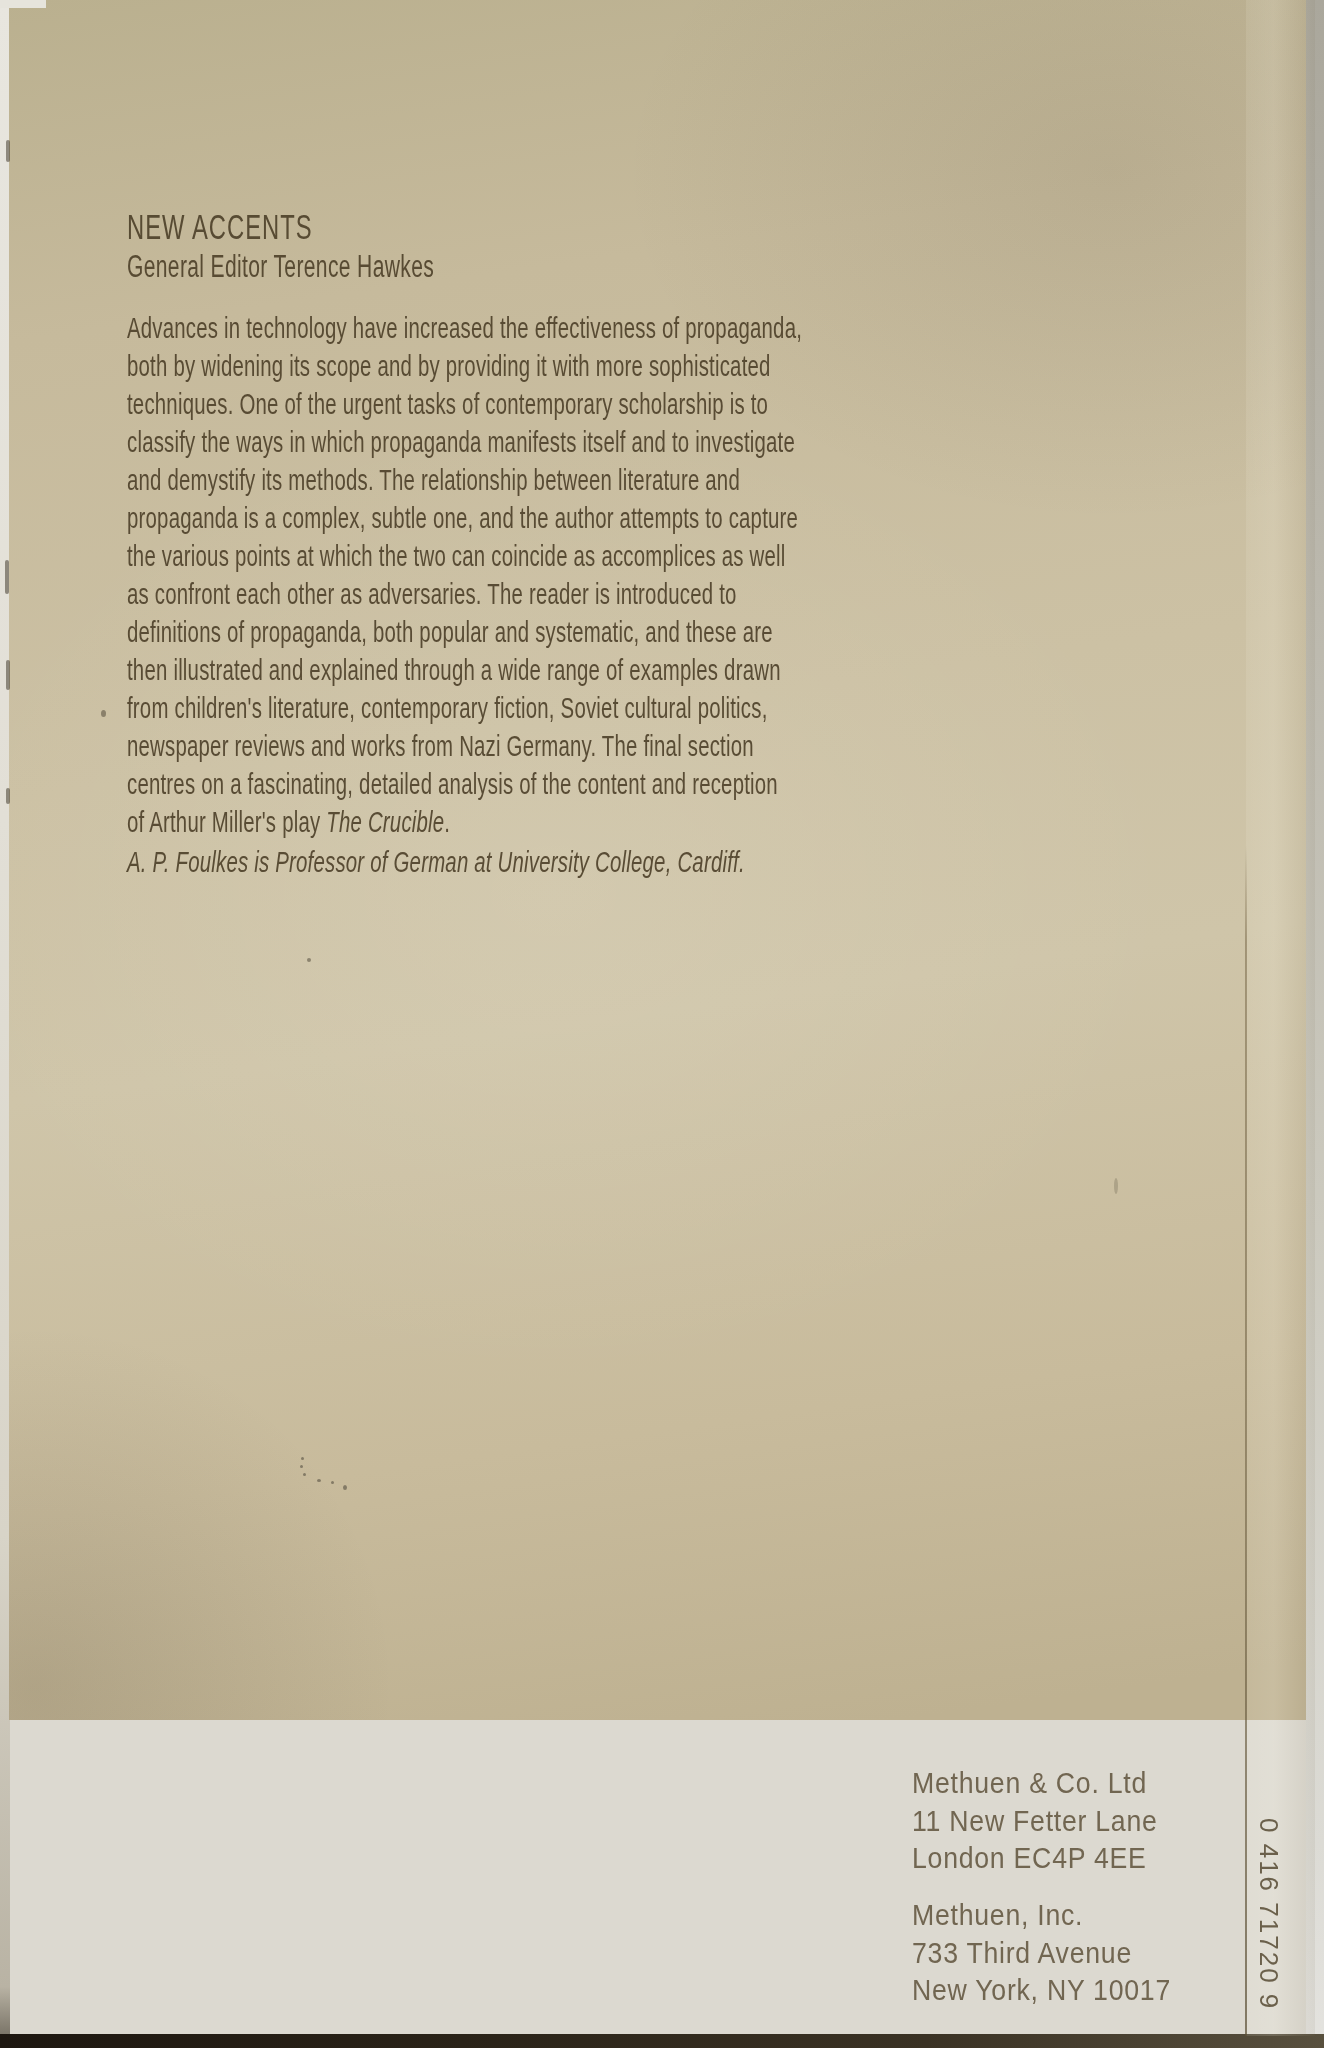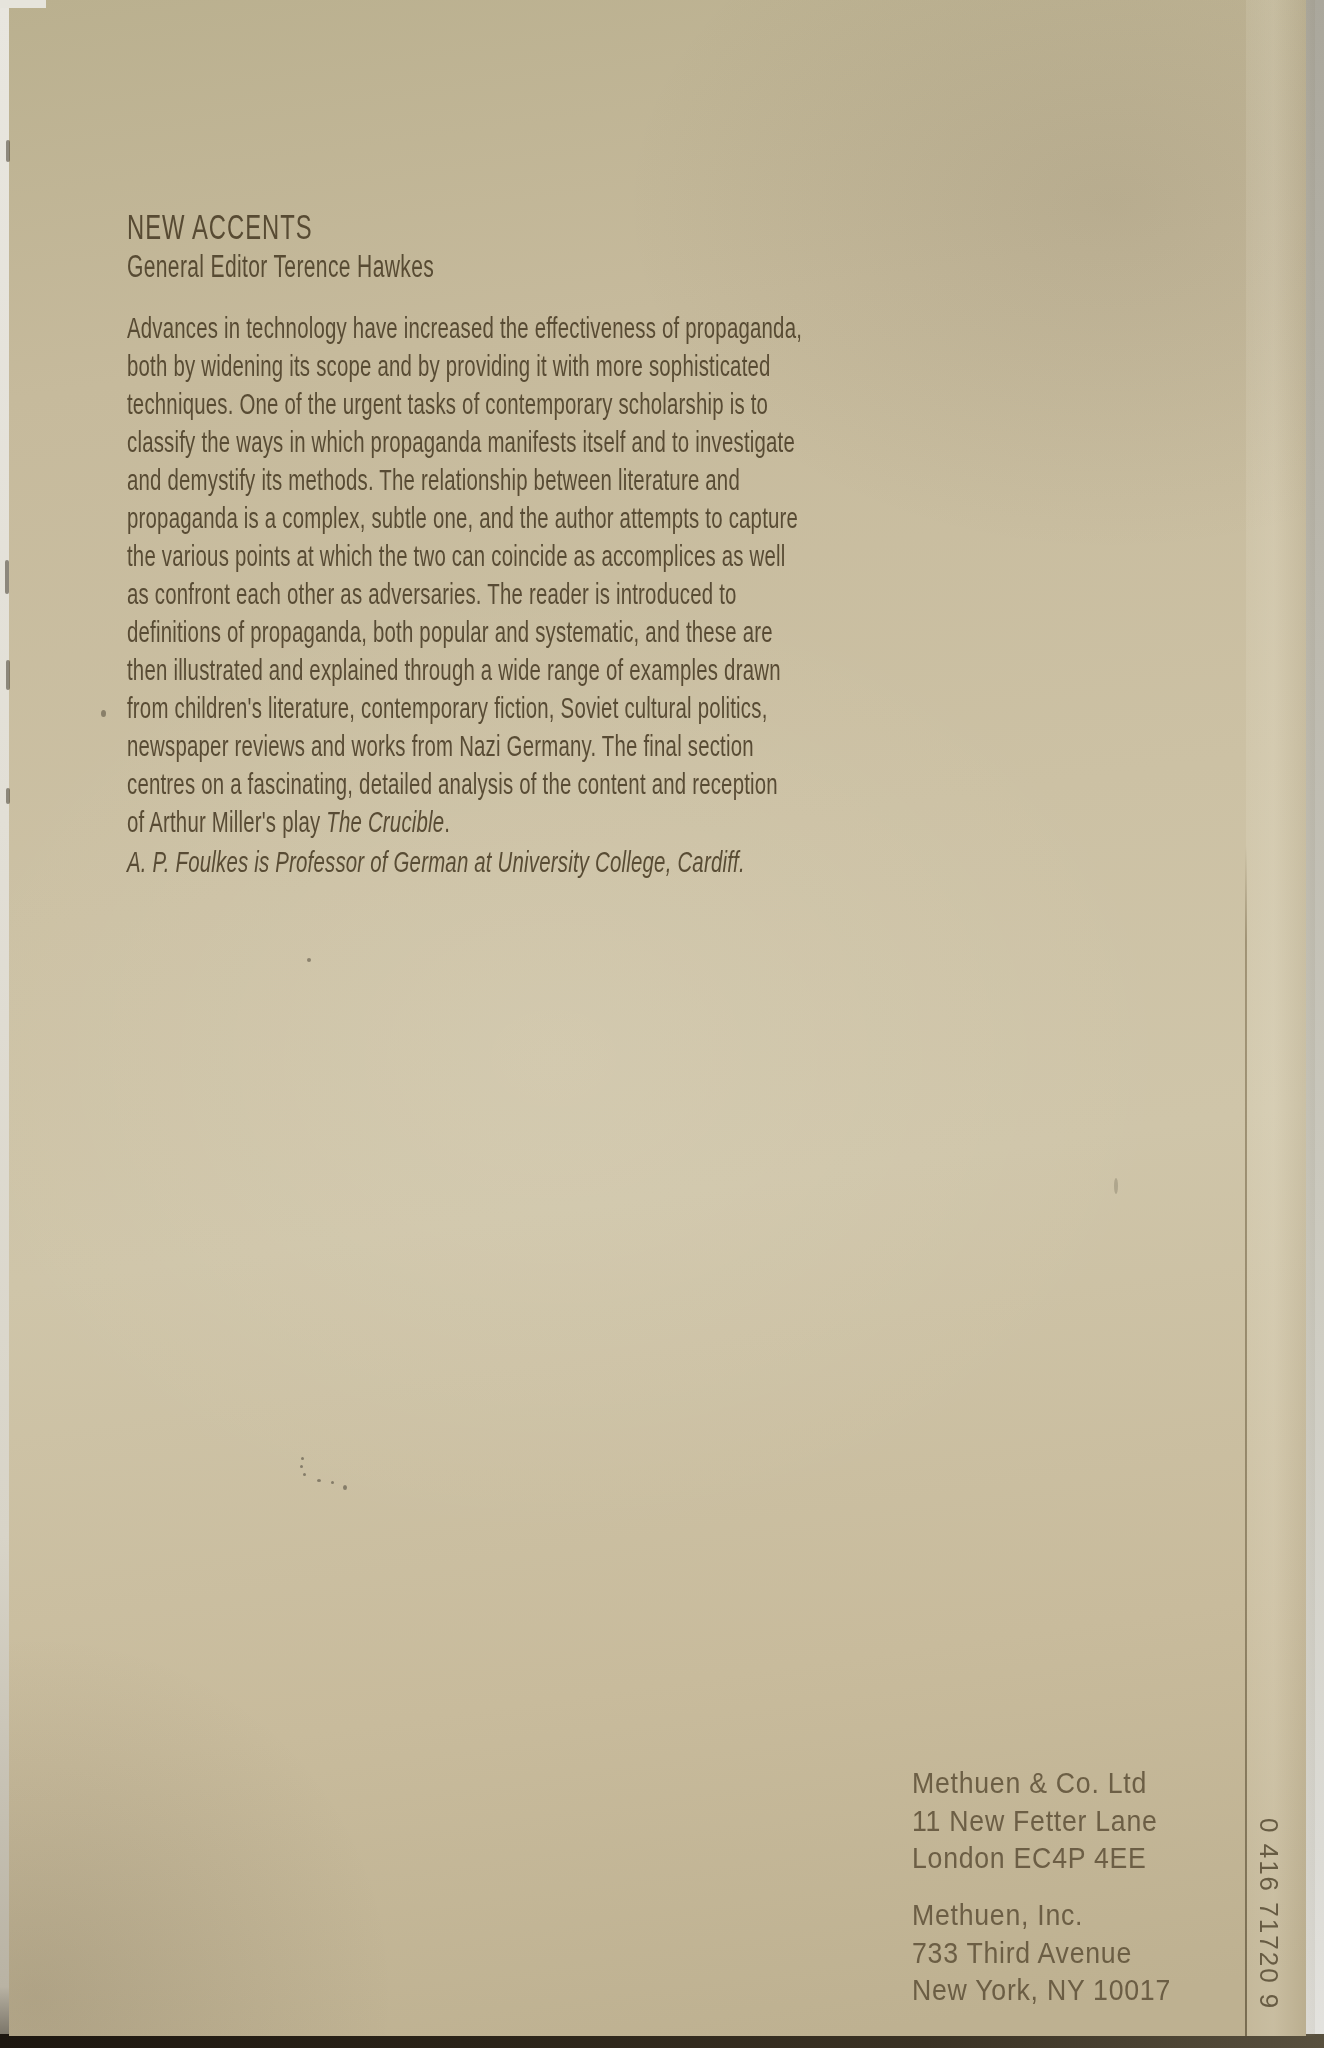--- a/index.html
+++ b/index.html
@@ -11,21 +11,21 @@
   .photo{position:absolute;inset:0;}
   
   .bg-left{position:absolute;left:0;top:0;width:10px;height:2048px;
     background:linear-gradient(180deg,#e8e6df 0%,#e2dfd6 40%,#d8d4c8 75%,#b9b3a4 97%,#6a6458 100%);}
   .bg-top{position:absolute;left:0;top:0;width:120px;height:5px;background:#e6e4dc;}
   .bg-bottom{position:absolute;left:0;top:2034px;width:1324px;height:14px;
     background:linear-gradient(90deg,#1d1710 0%,#2a2318 35%,#3a3224 70%,#58503e 100%);}
   .bg-right{position:absolute;left:1306px;top:0;width:18px;height:2048px;
     background:linear-gradient(180deg,#aaa79c 0%,#bcb9ae 30%,#cccabf 60%,#dcdbd5 90%,#e4e3df 100%);}
   
-  .cover{position:absolute;left:9px;top:0;width:1297px;height:2036px;
+  .cover{position:absolute;left:9px;top:0;width:1297px;height:1720px;
     background:
       radial-gradient(900px 700px at 42% 52%, rgba(255,253,244,0.10), rgba(255,253,244,0) 70%),
       radial-gradient(700px 500px at 85% 10%, rgba(70,60,40,0.10), rgba(70,60,40,0) 70%),
       radial-gradient(600px 600px at 2% 98%, rgba(60,50,35,0.14), rgba(60,50,35,0) 60%),
       linear-gradient(172deg,#bab08f 0%,#c6ba9c 18%,#ccc1a4 42%,#cfc5a9 58%,#c8bb9c 80%,#beb191 97%);
   }
   
   .crease-panel{position:absolute;left:1237px;top:0;width:69px;height:2036px;
     background:linear-gradient(90deg,rgba(255,252,240,0.10) 0%,rgba(255,252,240,0.16) 40%,rgba(120,108,82,0.10) 100%);}
   .crease-line{position:absolute;left:1236px;top:846px;width:2px;height:1190px;

